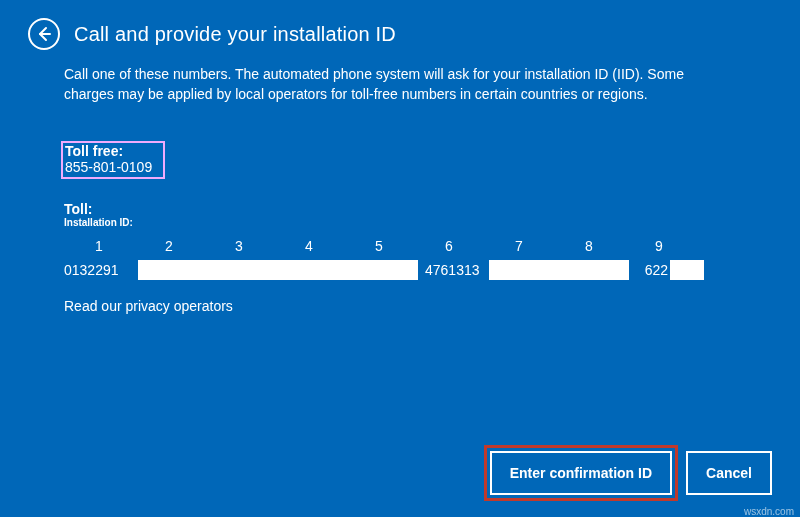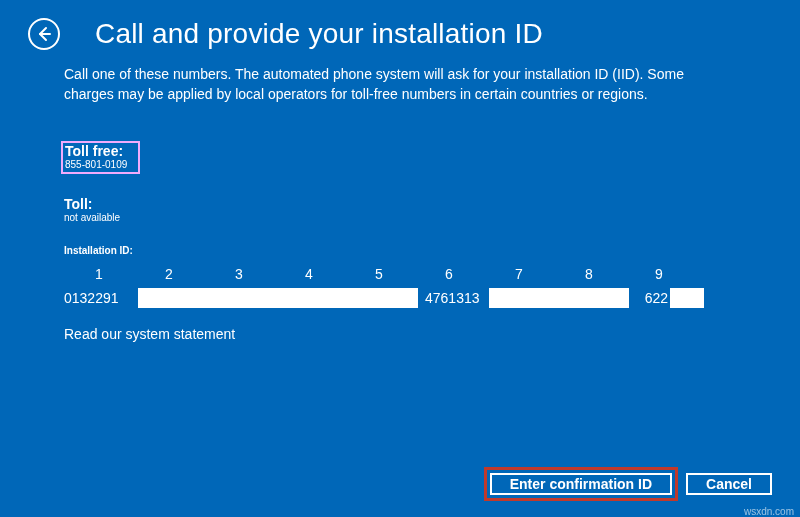--- a/index.html
+++ b/index.html
@@ -24,40 +24,39 @@
       border: 2px solid #ffffff;
       border-radius: 50%;
       display: flex;
       align-items: center;
       justify-content: center;
       cursor: pointer;
       flex-shrink: 0;
     }
     .back-btn svg { display: block; }
     .title {
-      font-size: 28px;
+      font-size: 20px;
       font-weight: 300;
       letter-spacing: 0.2px;
-      margin-left: 21px;
     }
     .content {
       padding: 6px 64px 0 64px;
     }
     .description {
       font-size: 14px;
       line-height: 1.45;
       margin-bottom: 36px;
       font-weight: 400;
     }
     .field-label {
       font-size: 14px;
       font-weight: 600;
     }
     .field-value {
-      font-size: 10px;
+      font-size: 14px;
       font-weight: 400;
       margin-bottom: 22px;
     }
     .highlight-box {
       display: inline-block;
       border: 2px solid #f0abfc;
       padding: 0 11px 2px 2px;
       margin-left: -3px;
       margin-bottom: 22px;
     }
@@ -120,21 +119,21 @@
       bottom: 22px;
       display: flex;
       gap: 14px;
       align-items: center;
     }
     .btn {
       border: 2px solid #ffffff;
       color: #ffffff;
       font-size: 14px;
       font-weight: 600;
-      padding: 1px 18px;
+      padding: 12px 18px;
       cursor: pointer;
       background: transparent;
       font-family: inherit;
     }
     .btn-highlight {
       outline: 3px solid #c0392b;
       outline-offset: 3px;
     }
     .watermark {
       position: absolute;
@@ -161,21 +160,20 @@
   <div class="description">Call one of these numbers. The automated phone system will ask for your installation ID (IID). Some charges may be applied by local operators for toll-free numbers in certain countries or regions.</div>
 
   <div class="highlight-box">
     <div class="field-label">Toll free:</div>
     <div class="field-value" style="margin-bottom:0">855-801-0109</div>
   </div>
 
   <div style="height:0"></div>
 
   <div class="field-label">Toll:</div>
-  <div class="field-value">not available</div>
 
   <div class="iid-label">Installation ID:</div>
 
   <div class="iid-header-row">
     <div class="iid-col-header">1</div>
     <div class="iid-col-header">2</div>
     <div class="iid-col-header">3</div>
     <div class="iid-col-header">4</div>
     <div class="iid-col-header">5</div>
     <div class="iid-col-header">6</div>
@@ -186,21 +184,21 @@
 
   <div class="iid-value-row">
     <div class="iid-cell seg1">0132291</div>
     <div class="iid-blank-wide"></div>
     <div class="iid-cell seg6">4761313</div>
     <div class="iid-blank-med"></div>
     <div class="iid-cell seg9">622</div>
     <div class="iid-blank-small"></div>
   </div>
 
-  <div class="privacy-link">Read our system statement</div>
+  <div class="privacy-link">Read our privacy operators</div>
 </div>
 
 <div class="footer">
   <button class="btn btn-highlight">Enter confirmation ID</button>
   <button class="btn">Cancel</button>
 </div>
 
 <div class="watermark">wsxdn.com</div>
 
 </body></html>

